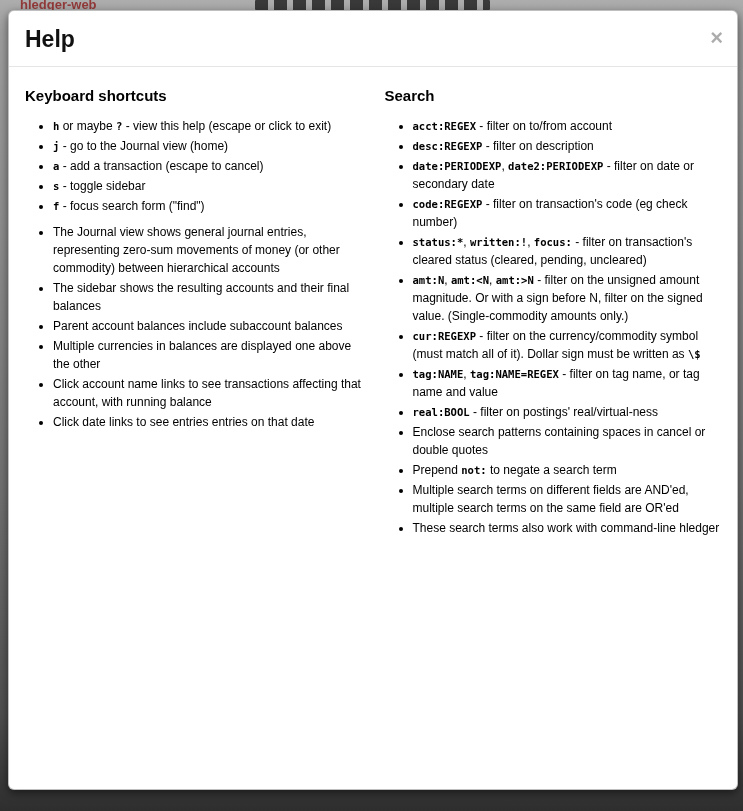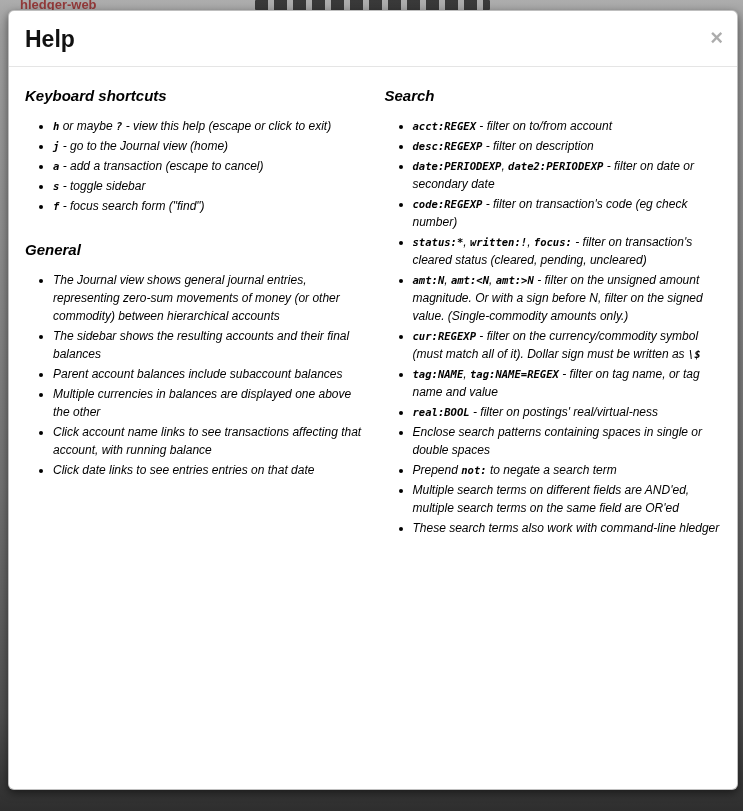--- a/index.html
+++ b/index.html
@@ -49,21 +49,20 @@
     background:none;border:0;padding:0;margin:0;
     font-size:22px;font-weight:bold;line-height:1;
     color:#000;opacity:.32;cursor:pointer;
     font-family:"Liberation Sans",sans-serif;
   }
   .modal-body{
     display:flex;
     gap:23px;
     padding:20px 16px 15px 16px;
     box-sizing:border-box;
-    font-style:italic;
   }
   .col{flex:1 1 0;min-width:0;}
   .section-heading{
     font-size:15px;font-weight:bold;margin:26px 0 13px 0;
   }
   .col .section-heading:first-child{margin-top:0;}
   ul.help-list{
     margin:0 0 8px 0;
     padding-left:28px;
   }
@@ -93,21 +92,20 @@
   <div class="modal-body">
     <div class="col">
         <div class="section-heading">Keyboard shortcuts</div>
         <ul class="help-list">
           <li><span class="code">h</span> or maybe <span class="code">?</span> - view this help (escape or click to exit)</li>
           <li><span class="code">j</span> - go to the Journal view (home)</li>
           <li><span class="code">a</span> - add a transaction (escape to cancel)</li>
           <li><span class="code">s</span> - toggle sidebar</li>
           <li><span class="code">f</span> - focus search form ("find")</li>
         </ul>
-        <div class="section-heading">General</div>
         <ul class="help-list">
           <li>The Journal view shows general journal entries, representing zero-sum movements of money (or other commodity) between hierarchical accounts</li>
           <li>The sidebar shows the resulting accounts and their final balances</li>
           <li>Parent account balances include subaccount balances</li>
           <li>Multiple currencies in balances are displayed one above the other</li>
           <li>Click account name links to see transactions affecting that account, with running balance</li>
           <li>Click date links to see entries entries on that date</li>
         </ul>
       </div>
     <div class="col">
@@ -115,20 +113,20 @@
         <ul class="help-list">
           <li><span class="code">acct:REGEX</span> - filter on to/from account</li>
           <li><span class="code">desc:REGEXP</span> - filter on description</li>
           <li><span class="code">date:PERIODEXP</span>, <span class="code">date2:PERIODEXP</span> - filter on date or secondary date</li>
           <li><span class="code">code:REGEXP</span> - filter on transaction's code (eg check number)</li>
           <li><span class="code">status:*</span>, <span class="code">written:!</span>, <span class="code">focus:</span> - filter on transaction's cleared status (cleared, pending, uncleared)</li>
           <li><span class="code">amt:N</span>, <span class="code">amt:&lt;N</span>, <span class="code">amt:&gt;N</span> - filter on the unsigned amount magnitude. Or with a sign before N, filter on the signed value. (Single-commodity amounts only.)</li>
           <li><span class="code">cur:REGEXP</span> - filter on the currency/commodity symbol (must match all of it). Dollar sign must be written as <span class="code">\$</span></li>
           <li><span class="code">tag:NAME</span>, <span class="code">tag:NAME=REGEX</span> - filter on tag name, or tag name and value</li>
           <li><span class="code">real:BOOL</span> - filter on postings' real/virtual-ness</li>
-          <li>Enclose search patterns containing spaces in single or double spaces</li>
+          <li>Enclose search patterns containing spaces in cancel or double quotes</li>
           <li>Prepend <span class="code">not:</span> to negate a search term</li>
           <li>Multiple search terms on different fields are AND'ed, multiple search terms on the same field are OR'ed</li>
           <li>These search terms also work with command-line hledger</li>
         </ul>
       </div>
   </div>
 </div>
 
 </body></html>

